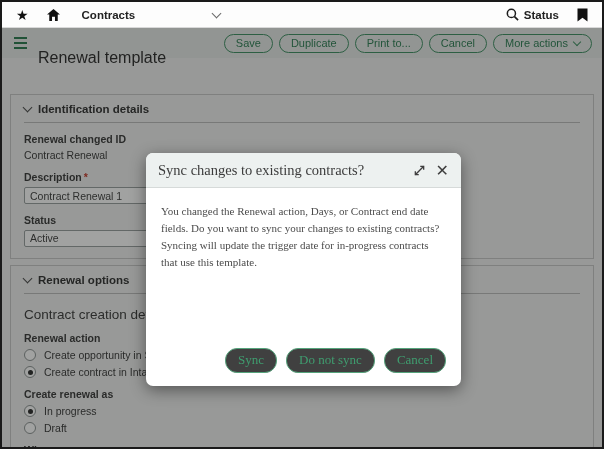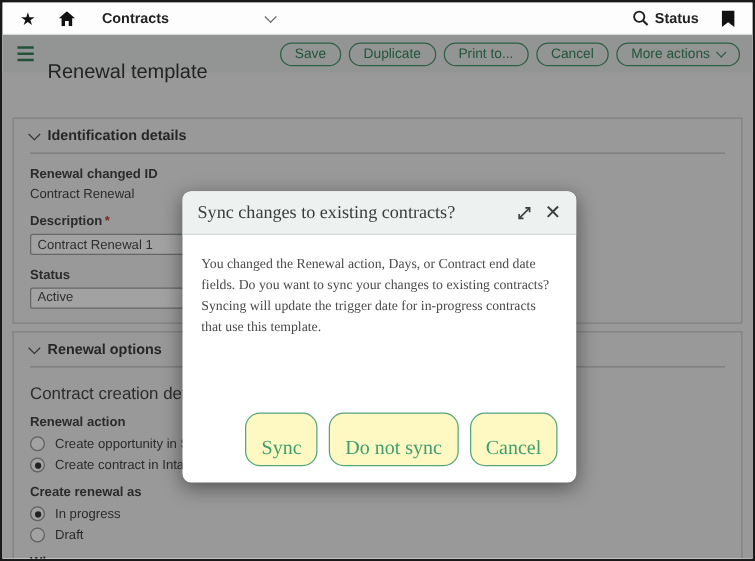--- a/index.html
+++ b/index.html
@@ -55,21 +55,21 @@
 
   
   .modal { position:absolute; left:144px; top:125px; width:315px; height:233px; background:#fff; border-radius:7px; box-shadow:0 4px 16px rgba(0,0,0,0.45); display:flex; flex-direction:column; overflow:hidden;font-family:Liberation Serif, serif; }
   .modal-head { background:#edf1f0; border-bottom:1px solid #d6dad9; padding:9px 12px 8px; display:flex; align-items:center; flex:none; }
   .modal-title { font-size:14.5px; color:#3c3c3c; }
   .modal-icons { margin-left:auto; display:flex; align-items:center; gap:10px; }
   .icon-btn { cursor:pointer; display:flex; align-items:center; }
   .close-x { font-size:16px; color:#3e3e3e; line-height:1; }
   .modal-body { padding:15px 16px 0 15px; font-size:11px; color:#4b4b4b; line-height:1.55; }
   .modal-foot { margin-top:auto; display:flex; justify-content:flex-end; gap:9px; padding:0 15px 13px; }
-  .mpill { border:1.5px solid #55a47c; color:#3f9d6f; background:#fef9c3; border-radius:12px; font-size:16px; padding:19px 12px 4px; font-family:inherit; cursor:pointer; }
+  .mpill { border:1.5px solid #55a47c; color:#3f9d6f; background:#404040; border-radius:12px; font-size:13px; padding:3px 12px 4px; font-family:inherit; cursor:pointer; }
 </style>
 </head>
 <body>
 
 <div class="frame">
 
   <div class="topbar">
     <span class="star-ic">★</span>
     <span class="home-ic">
       <svg width="13" height="12" viewBox="0 0 14 13">

